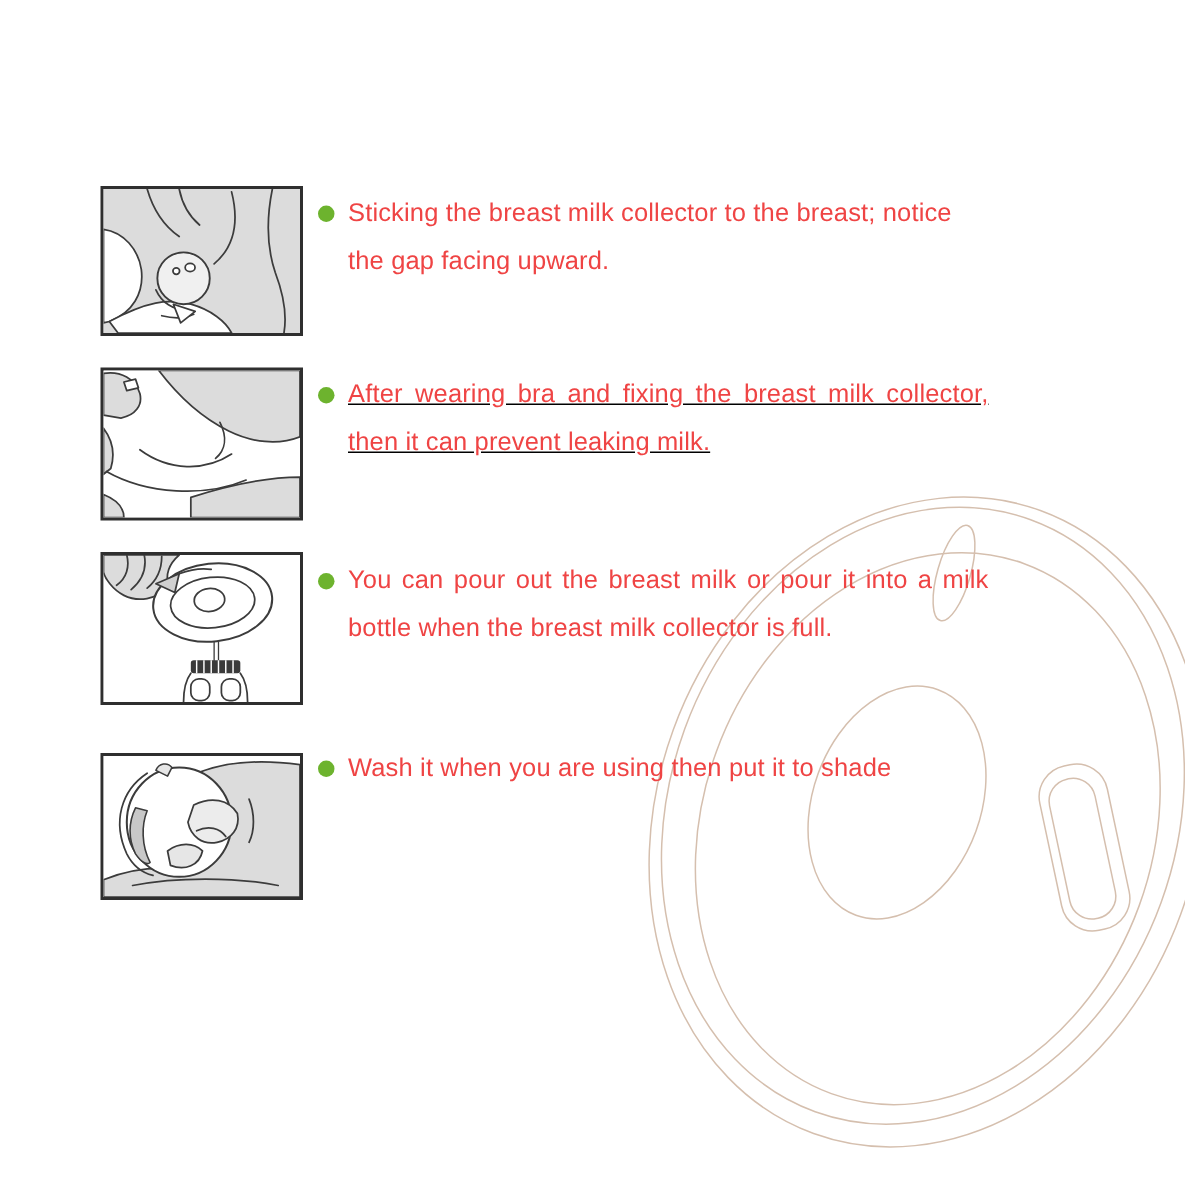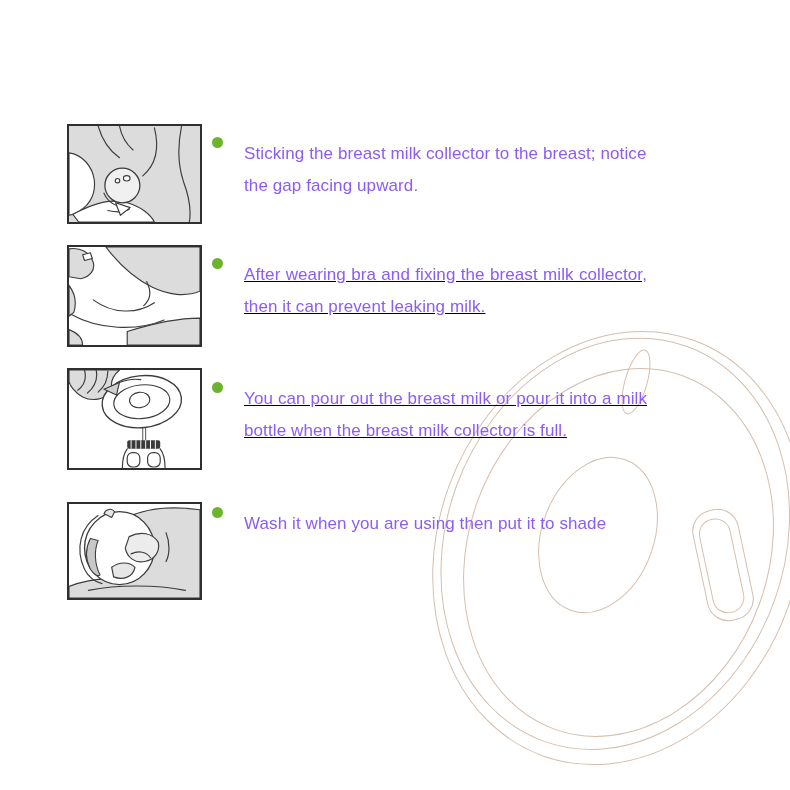--- a/index.html
+++ b/index.html
@@ -15,32 +15,32 @@
   .step{position:absolute;left:67px;width:600px;z-index:1;}
   .illus{
     position:absolute;left:0;top:0;width:135px;height:100px;
     border:2px solid #2f2f2f;box-sizing:border-box;background:#fff;
   }
   .illus svg{display:block;width:100%;height:100%;}
   .step-body{
     position:absolute;left:143px;width:427px;padding-left:22px;box-sizing:content-box;
   }
   .step-text{
-    margin:12px;font-size:17px;line-height:32px;color:#8b5cf6;
+    margin:0;font-size:17px;line-height:32px;color:#ef4444;
     letter-spacing:0.1px;
   }
   .justify .step-text{text-align:justify;}
   .bullet{
     position:absolute;left:2px;top:11px;width:11px;height:11px;border-radius:50%;
     background:#6db32e;
   }
   
   .s1 .step-body{top:2px;}
   .s2 .step-body{top:2px;text-decoration:underline;}
-  .s3 .step-body{top:3px;text-decoration:underline;}
+  .s3 .step-body{top:3px;}
   .s4 .step-body{top:-6px;}
   .line{fill:none;stroke:#3c3c3c;stroke-width:1.2;stroke-linecap:round;stroke-linejoin:round;}
   .fillg{fill:#dcdcdc;stroke:#3c3c3c;stroke-width:1.2;stroke-linejoin:round;}
   .fillw{fill:#ffffff;stroke:#3c3c3c;stroke-width:1.2;stroke-linejoin:round;}
   .faint{fill:none;stroke:#d5bfae;stroke-width:1;}
 </style>
 </head>
 <body>
 
 <svg class="outline-graphic" viewBox="0 0 390 472" aria-hidden="true">

